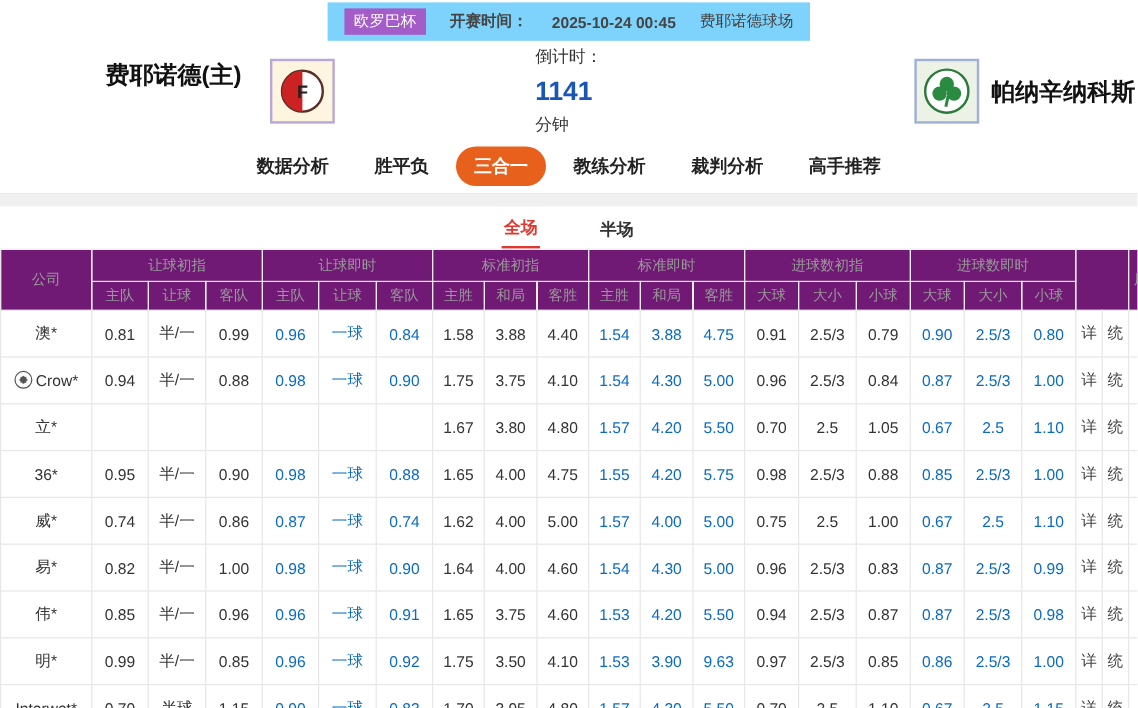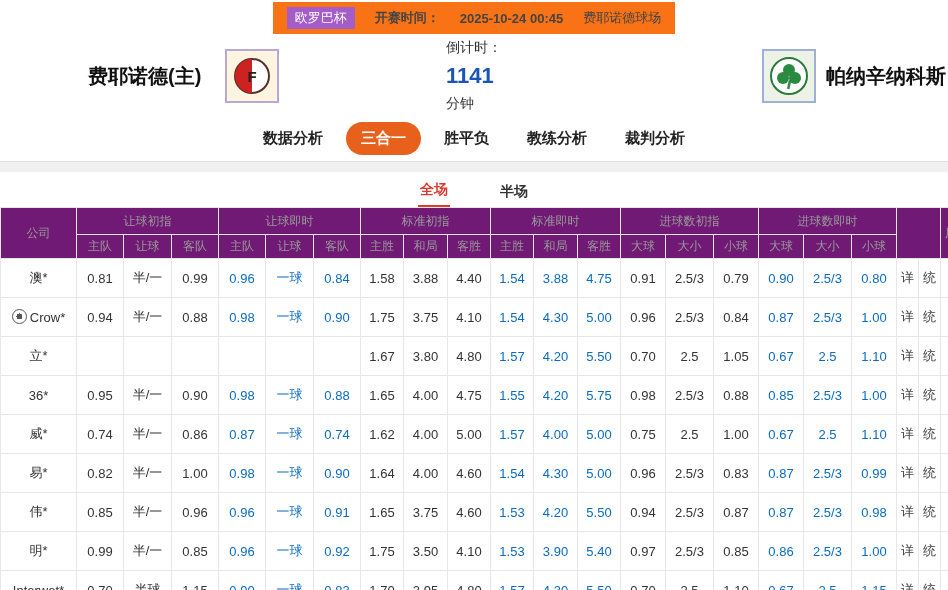--- a/index.html
+++ b/index.html
@@ -1,25 +1,25 @@
 <!DOCTYPE html>
 <html><head>
 <meta charset="utf-8">
 <style>
   html,body{margin:0;padding:0;}
   body{width:948px;height:590px;overflow:hidden;background:#fff;font-family:"Liberation Sans","DejaVu Sans",sans-serif;}
 
   .top-bar{height:36px;display:flex;align-items:center;justify-content:center;}
-  .top-strip{background:#f97316;padding:5px 14px;display:flex;align-items:center;gap:20px;font-size:13px;color:#333;text-align:center;}
+  .top-strip{background:#7dd3fc;padding:5px 14px;display:flex;align-items:center;gap:20px;font-size:13px;color:#333;text-align:center;}
   .league-badge{background:#a35cc8;color:#fff;padding:2px 8px;font-size:13px;}
   .kickoff-label,.kickoff-time{font-weight:bold;color:#444;}
   .venue{color:#444;}
 
   .match-header{height:80px;display:flex;align-items:center;position:relative;}
-  .home-group{display:flex;align-items:center;gap:24px;margin-left:88px;}
+  .home-group{display:flex;gap:24px;margin-left:88px;}
   .away-group{display:flex;align-items:center;gap:10px;margin-left:auto;margin-right:2px;}
   .team-name{font-size:20px;font-weight:bold;color:#111;}
   .logo-box{width:50px;height:50px;display:flex;align-items:center;justify-content:center;}
   .logo-home{background:#fdf5e0;border:2px solid #b7a8d6;}
   .logo-away{background:#edf2e6;border:2px solid #9fb0d8;}
   .countdown{position:absolute;left:50%;transform:translateX(-50%);display:flex;align-items:baseline;gap:6px;color:#333;flex-direction:column;}
   .countdown-label,.countdown-unit{font-size:14px;}
   .countdown-value{font-size:22px;font-weight:bold;color:#1a56b5;}
 
   .nav-bar{height:45px;display:flex;align-items:center;justify-content:center;gap:8px;border-bottom:1px solid #e3e3e3;}
@@ -80,24 +80,25 @@
         <circle cx="26" cy="22" r="6" fill="#2a8a40"></circle>
         <rect x="19" y="24" width="2.5" height="9" fill="#2a8a40" transform="rotate(12 20 28)"></rect>
       </svg>
     </span>
     <span class="team-name">帕纳辛纳科斯</span>
   </div>
 </div>
 
 <div class="nav-bar">
   <span class="nav-item">数据分析</span>
+  <span class="nav-item">胜平负</span>
   <span class="nav-item active">三合一</span>
-  <span class="nav-item">胜平负</span>
   <span class="nav-item">教练分析</span>
   <span class="nav-item">裁判分析</span>
+  <span class="nav-item">高手推荐</span>
 </div>
 
 <div class="gray-strip"></div>
 
 <div class="subtabs">
   <span class="subtab active">全场</span>
   <span class="subtab">半场</span>
 </div>
 
 <div class="table-wrap">
@@ -334,21 +335,21 @@
           <td>半/一</td>
           <td>0.85</td>
           <td class="live">0.96</td>
           <td class="live">一球</td>
           <td class="live">0.92</td>
           <td>1.75</td>
           <td>3.50</td>
           <td>4.10</td>
           <td class="live">1.53</td>
           <td class="live">3.90</td>
-          <td class="live">5.40</td>
+          <td class="live">9.63</td>
           <td>0.97</td>
           <td>2.5/3</td>
           <td>0.85</td>
           <td class="live">0.86</td>
           <td class="live">2.5/3</td>
           <td class="live">1.00</td>
           <td class="action-cell">详</td>
           <td class="action-cell">统</td>
           <td></td>
         </tr>

